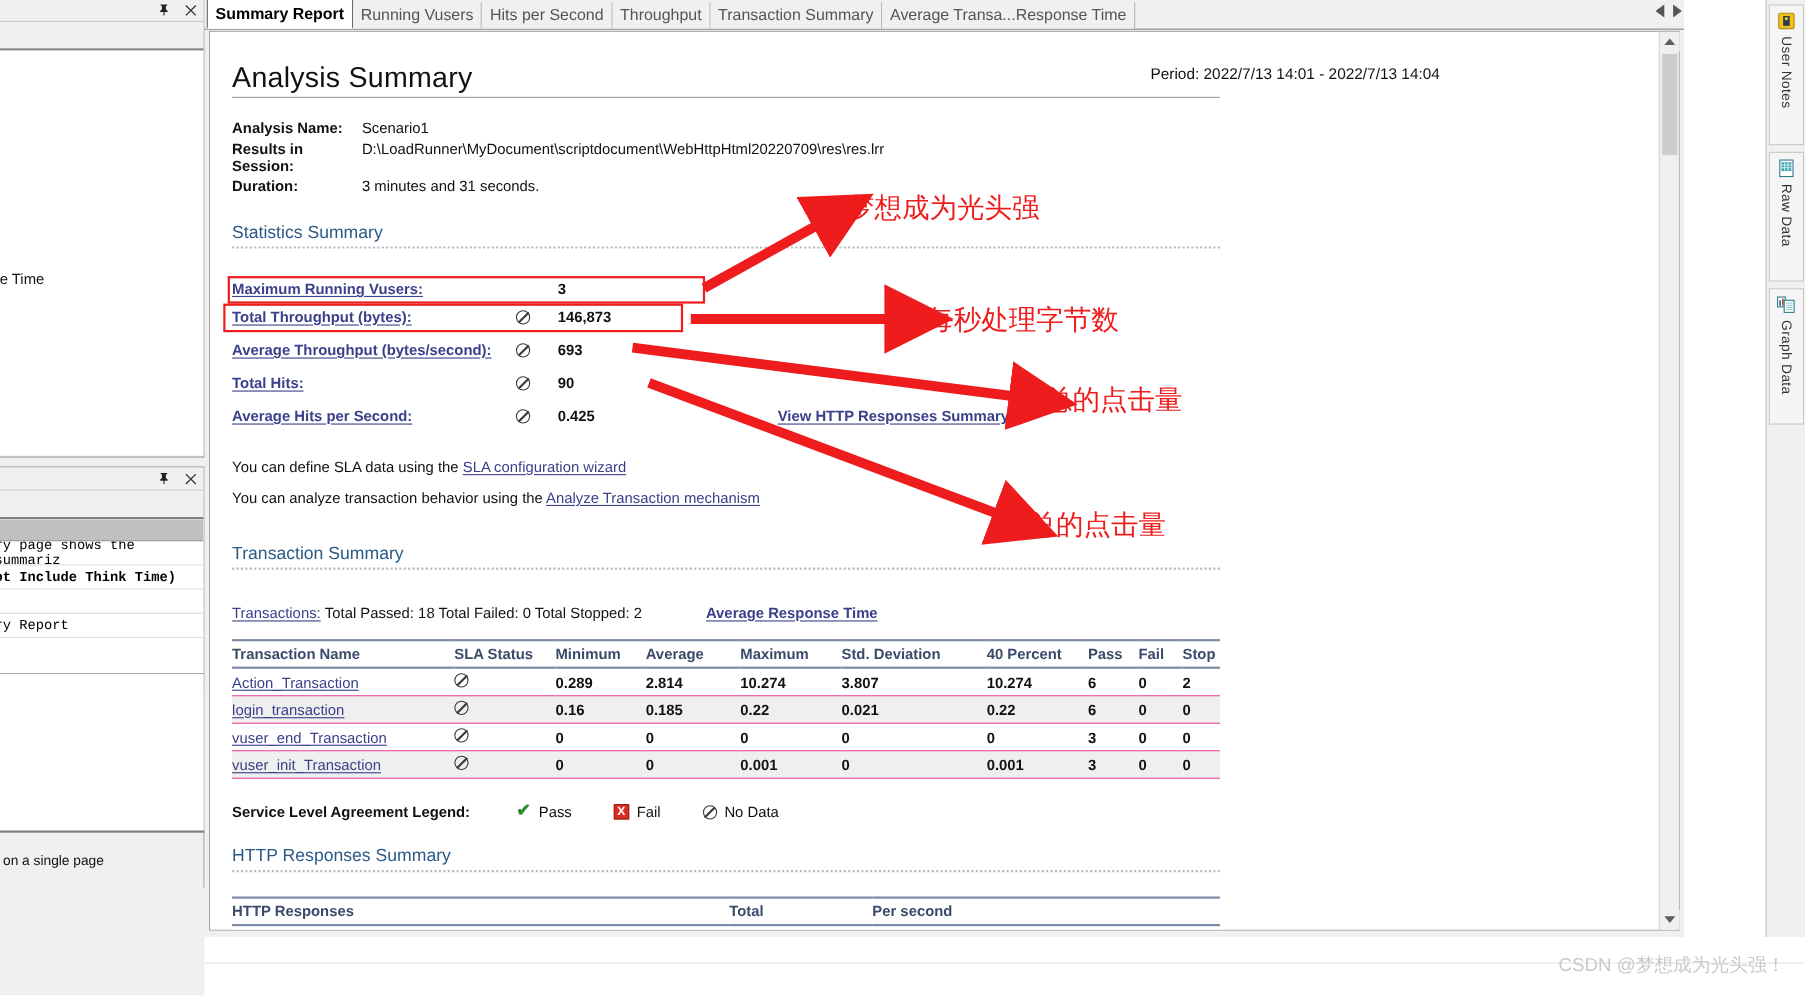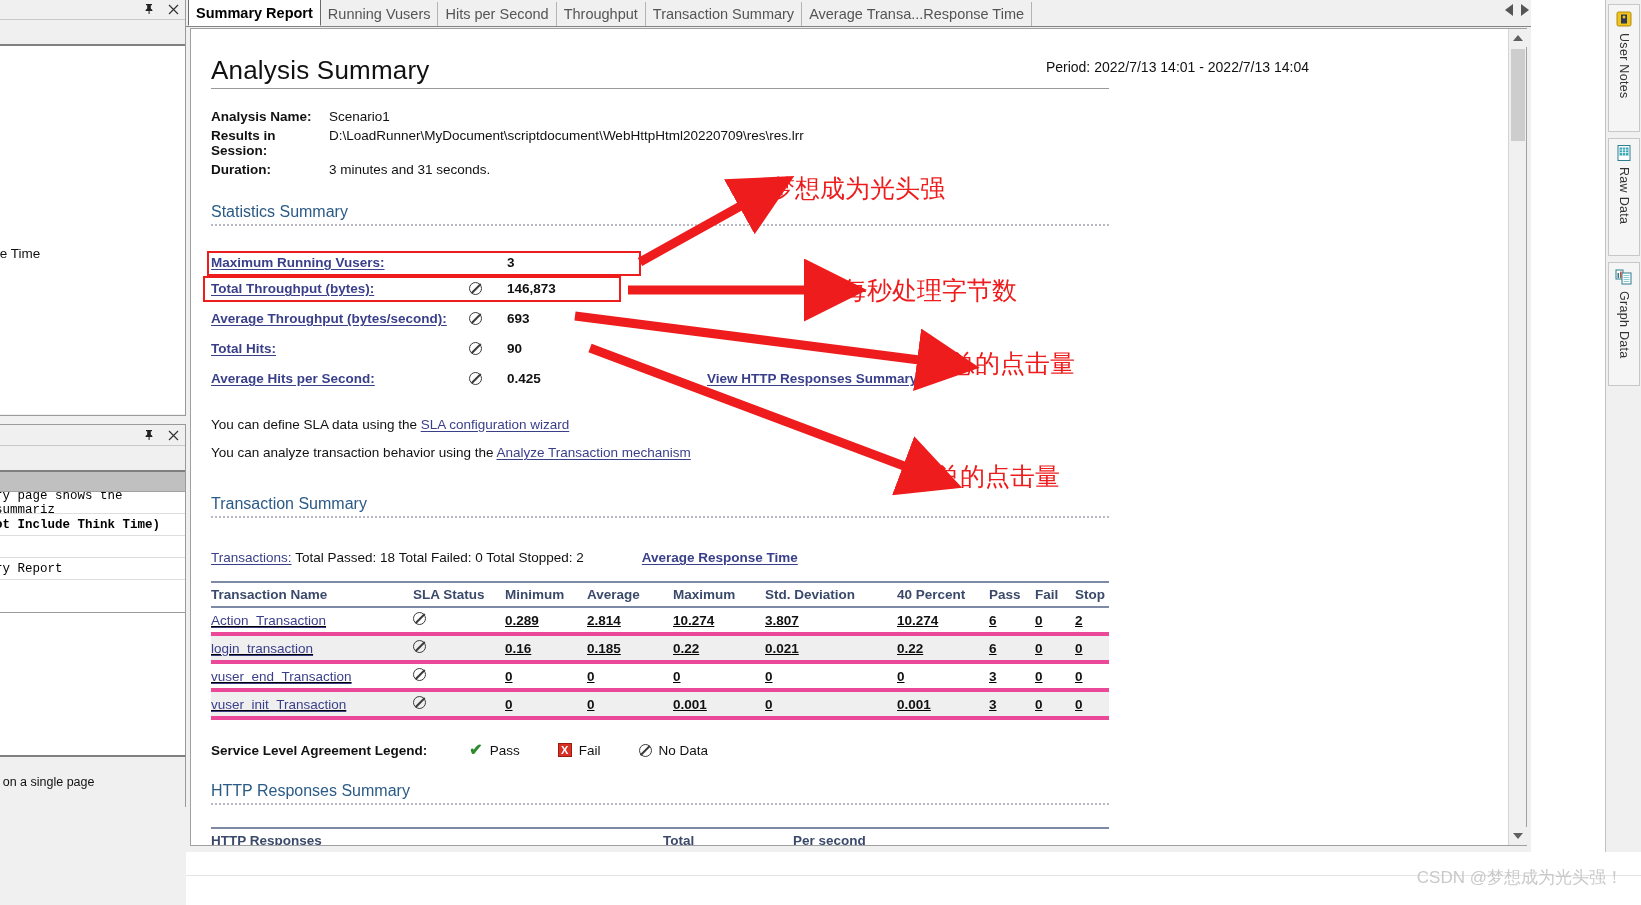--- a/index.html
+++ b/index.html
@@ -128,21 +128,21 @@
   .txn-line .u { color: #3a3f8a; text-decoration: underline; text-underline-offset: 2px; font-weight: normal; cursor: pointer; }
   .txn-line .gap { display: inline-block; width: 58px; }
 
   table.rep { border-collapse: collapse; font-size: 13.5px; width: 898px; margin-top: 16px; }
   table.rep thead th {
     text-align: left; font-weight: bold; color: #3b4a6b; padding: 4px 0 4px 0;
     border-top: 2px solid #7d8aa5; border-bottom: 2px solid #7d8aa5; white-space: nowrap;
   }
   table.rep tbody td { padding: 4px 0; color: #111; font-weight: bold; white-space: nowrap; }
   table.rep tbody tr:nth-child(even) { background: #efefef; }
-  table.rep tbody tr { border-bottom: 4px solid #ec4899; text-decoration: underline; }
+  table.rep tbody tr { border-bottom: 1px solid #ec4899; }
   table.rep tbody td.name {
     color: #3a3f8a; font-weight: normal; text-decoration: underline; text-underline-offset: 2px; cursor: pointer;
   }
 
   .legend { display: flex; align-items: center; font-size: 13.5px; margin-top: 22px; }
   .legend-title { font-weight: bold; color: #111; margin-right: 42px; }
   .legend-item { display: flex; align-items: center; gap: 7px; margin-right: 38px; color: #111; }
   .check { color: #2e8b2e; font-size: 16px; font-weight: bold; line-height: 1; }
   .xbox {
     width: 14px; height: 14px; background: #d93025; border: 1px solid #9b1c12; color: #fff;

